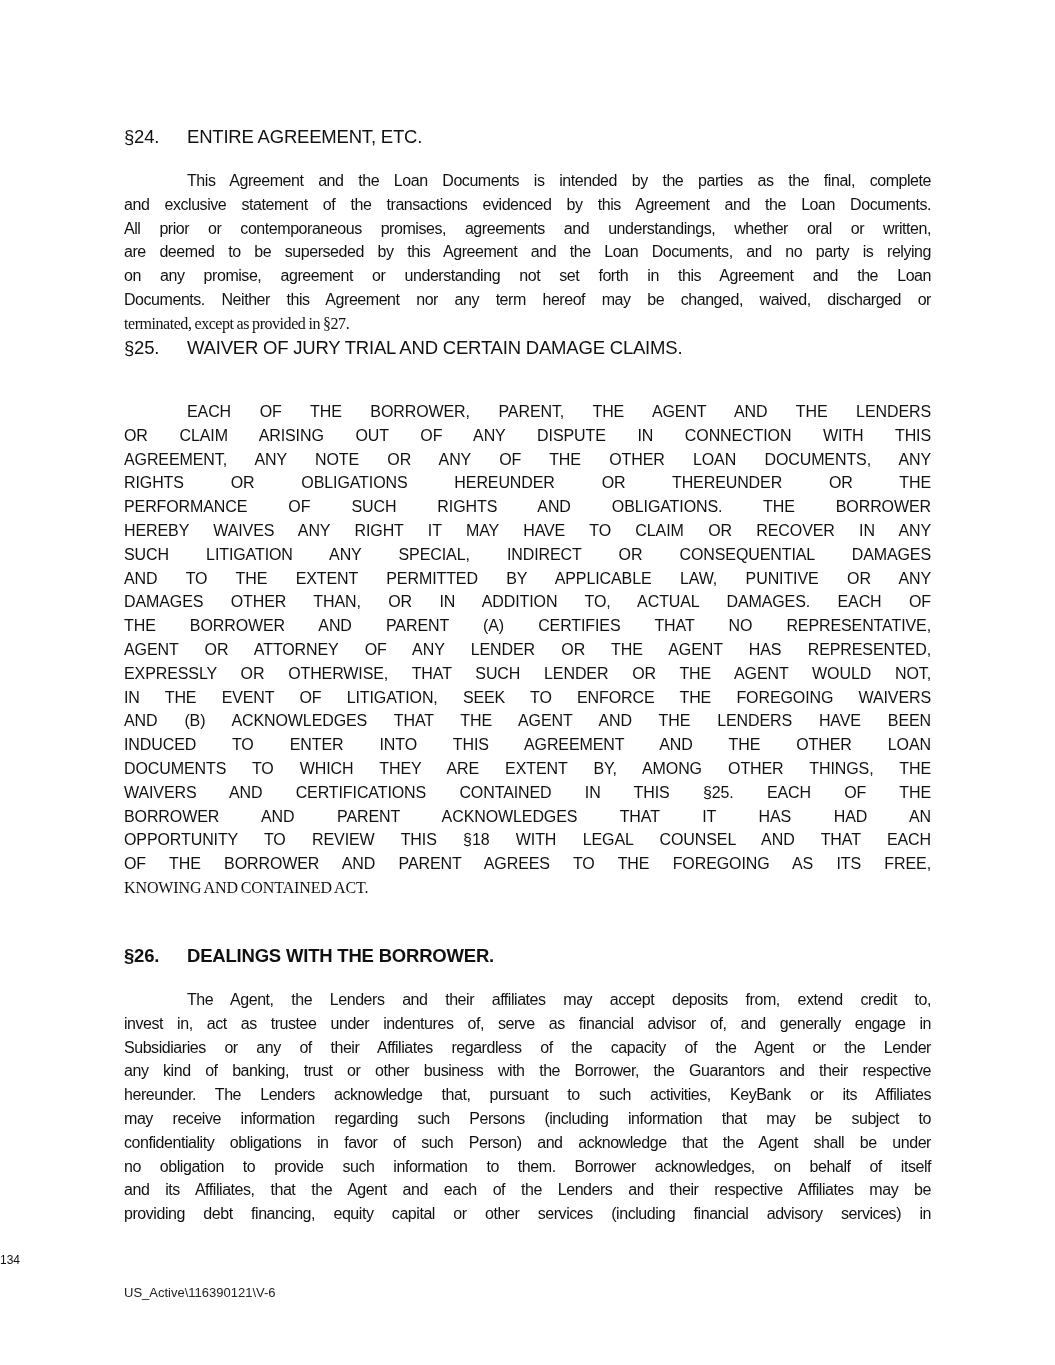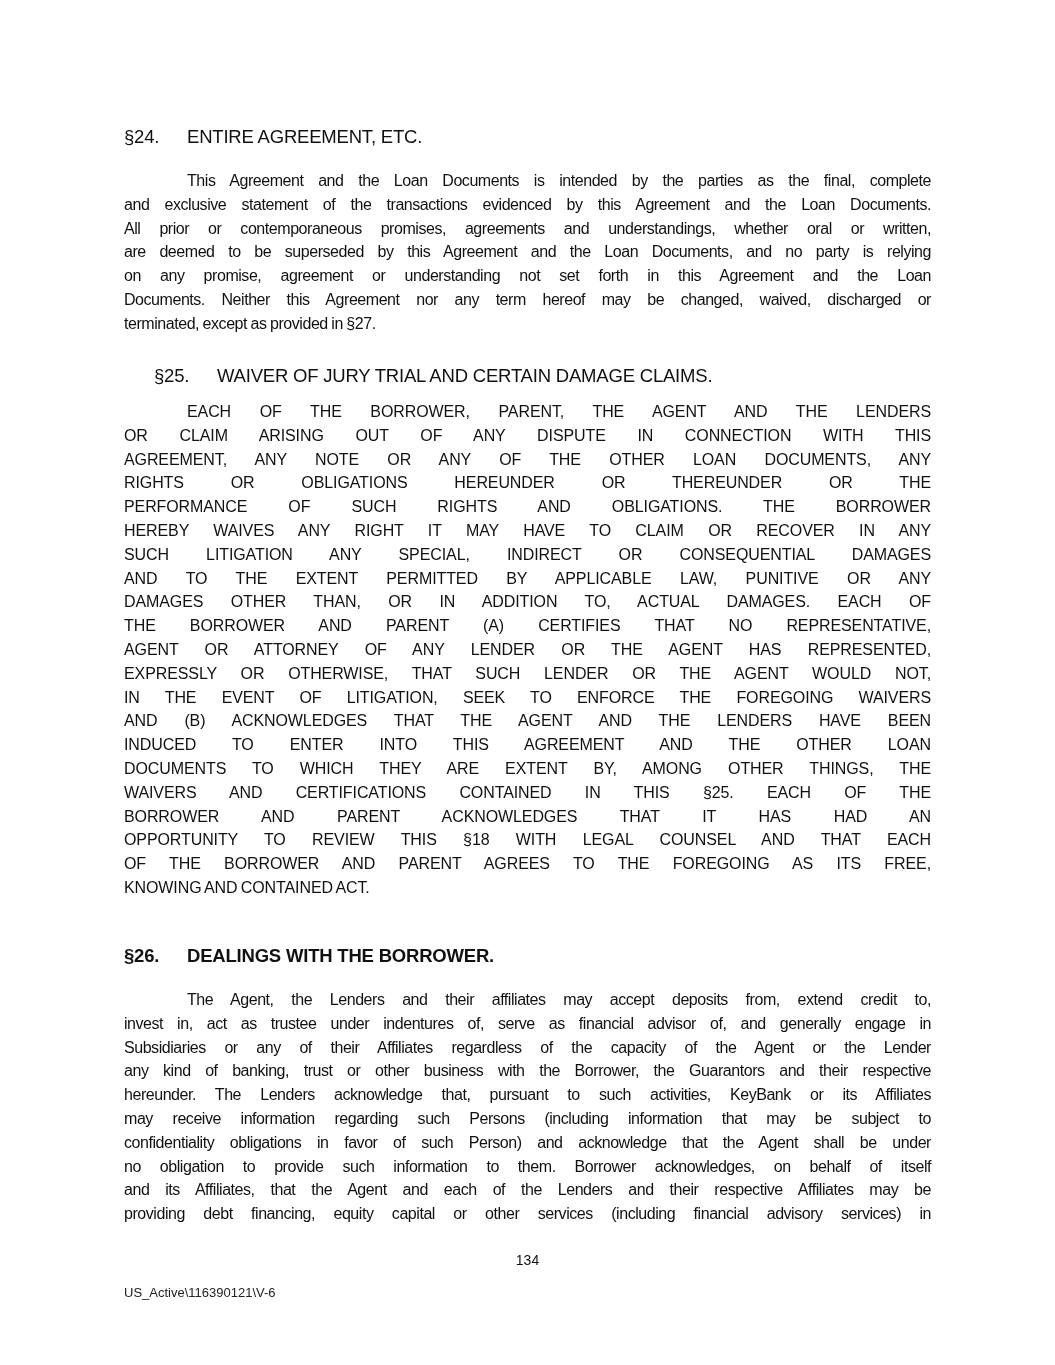--- a/index.html
+++ b/index.html
@@ -14,25 +14,25 @@
       white-space: nowrap; letter-spacing: -0.2px;
     }
     .heading .num { display: inline-block; width: 63px; }
     .para { position: absolute; left: 124px; width: 807px; }
     .line {
       display: block; height: 23.8px; line-height: 23.8px; font-size: 16px;
       white-space: nowrap; text-align: justify; text-align-last: justify;
       letter-spacing: -0.45px; word-spacing: -0.5px;
     }
     .line.first { padding-left: 63px; }
-    .line.last { text-align-last: left; }
+    .line.last { text-align-last: left; font-family: Liberation Serif, serif; }
     .caps .line { letter-spacing: -0.1px; word-spacing: -1px; }
     .page-number {
-      position: absolute; left: 0; width: 1055px; top: 1248px; text-align: center;
-      font-size: 14px; line-height: 24px;
+      position: absolute; left: 0; width: 1055px; top: 1248px; 
+      font-size: 12px; line-height: 24px;
     }
     .footer-id {
       position: absolute; left: 124px; top: 1285px; font-size: 13px; line-height: 16px;
       color: #222222;
       text-align: right;
     }
   </style>
 </head>
 <body>
 
@@ -44,21 +44,21 @@
   <div class="para" style="top:169px;">
     <span class="line first">This Agreement and the Loan Documents is intended by the parties as the final, complete</span>
     <span class="line">and exclusive statement of the transactions evidenced by this Agreement and the Loan Documents.</span>
     <span class="line">All prior or contemporaneous promises, agreements and understandings, whether oral or written,</span>
     <span class="line">are deemed to be superseded by this Agreement and the Loan Documents, and no party is relying</span>
     <span class="line">on any promise, agreement or understanding not set forth in this Agreement and the Loan</span>
     <span class="line">Documents. Neither this Agreement nor any term hereof may be changed, waived, discharged or</span>
     <span class="line last">terminated, except as provided in §27.</span>
   </div>
 
-  <div class="heading" style="top:364px;margin-left:30px;">
+  <div class="heading" style="top:336px;">
     <span class="num">§25.</span><span>WAIVER OF JURY TRIAL AND CERTAIN DAMAGE CLAIMS.</span>
   </div>
   <div class="para caps" style="top:400px;">
     <span class="line first">EACH OF THE BORROWER, PARENT, THE AGENT AND THE LENDERS</span>
     <span class="line">OR CLAIM ARISING OUT OF ANY DISPUTE IN CONNECTION WITH THIS</span>
     <span class="line">AGREEMENT, ANY NOTE OR ANY OF THE OTHER LOAN DOCUMENTS, ANY</span>
     <span class="line">RIGHTS OR OBLIGATIONS HEREUNDER OR THEREUNDER OR THE</span>
     <span class="line">PERFORMANCE OF SUCH RIGHTS AND OBLIGATIONS.  THE BORROWER</span>
     <span class="line">HEREBY WAIVES ANY RIGHT IT MAY HAVE TO CLAIM OR RECOVER IN ANY</span>
     <span class="line">SUCH LITIGATION ANY SPECIAL, INDIRECT OR CONSEQUENTIAL DAMAGES</span>

